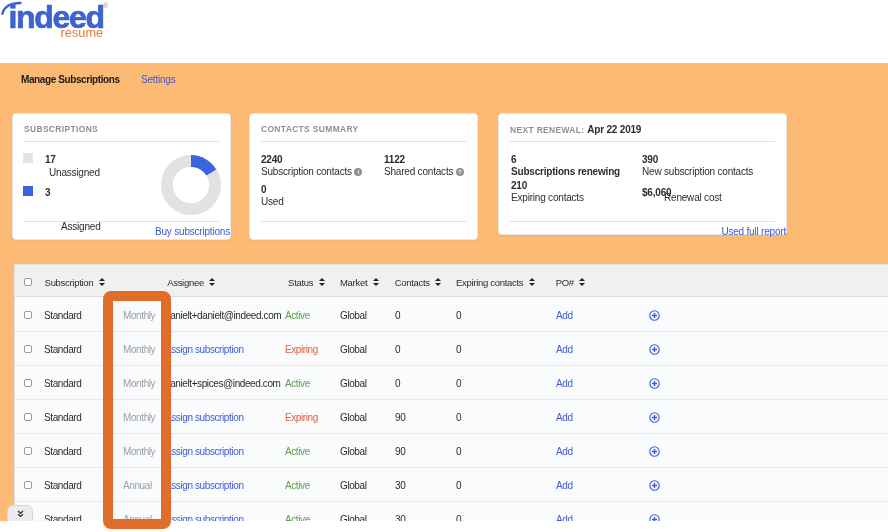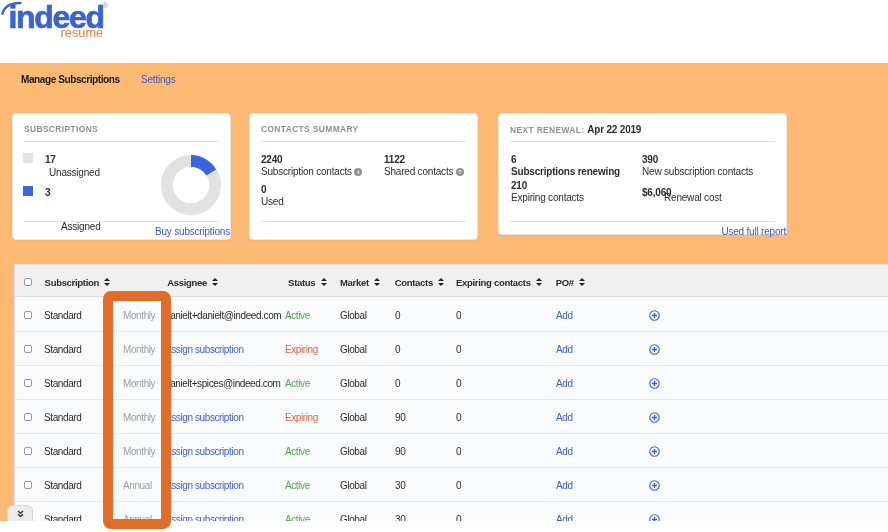--- a/index.html
+++ b/index.html
@@ -18,21 +18,21 @@
 .card h3 { position:absolute; left:11px; top:9.5px; font-size:8.4px; font-weight:bold; color:#8e8e8e; letter-spacing:0.4px; }
 .card .hr1 { position:absolute; left:11px; right:11px; top:27px; height:1px; background:#e1e1e1; }
 .card .hr2 { position:absolute; left:11px; right:11px; top:107px; height:1px; background:#e1e1e1; }
 .card .link { position:absolute; left:0; right:0; top:112px; text-align:right; font-size:10px; color:#3a5ad6; letter-spacing:-0.2px; }
 .val { font-size:10px; font-weight:bold; color:#2d2d2d; line-height:11px; letter-spacing:-0.2px; }
 .lbl { font-size:10px; color:#2d2d2d; line-height:11px; letter-spacing:-0.2px; }
 .ico { display:inline-block; width:8px; height:8px; border-radius:50%; background:#919191; color:#fff; font-size:6px; line-height:8px; text-align:center; vertical-align:1.5px; font-weight:bold; letter-spacing:0; }
 
 #tablewrap { position:absolute; left:14px; top:171px; width:874px; height:257px; border-left:1px solid #e2e2e2; border-top:1px solid #e2e2e2; overflow:hidden; background:#fafbfc; }
 #thead { position:absolute; left:0; top:0; width:874px; height:32px; background:#f0f0f1; border-bottom:1px solid #dcdcdc; }
-#thead .h { position:absolute; top:13px; font-size:9.5px; font-weight:bold; color:#2b2b2b; white-space:nowrap; letter-spacing:-0.3px; line-height:10px; }
+#thead .h { position:absolute; top:13px; font-size:9.5px; font-weight:normal; color:#2b2b2b; white-space:nowrap; letter-spacing:-0.3px; line-height:10px; }
 .sort { display:inline-block; margin-left:3px; vertical-align:0.5px; }
 .sort i { display:block; width:0; height:0; border-left:3px solid transparent; border-right:3px solid transparent; }
 .sort .u { border-bottom:3.5px solid #222; margin-bottom:1.5px; }
 .sort .d { border-top:3.5px solid #222; }
 .row { position:absolute; left:0; width:874px; height:34px; border-bottom:1px solid #e8e8eb; }
 .row .c { position:absolute; top:13px; font-size:10px; color:#2d2d2d; white-space:nowrap; letter-spacing:-0.4px; line-height:10px; }
 .cb { position:absolute; width:8px; height:8px; border:1px solid #999; border-radius:2px; background:#fff; }
 .term { color:#9aa0a6 !important; }
 .alink { color:#3e5cd8 !important; }
 .active { color:#5aa34e !important; }

